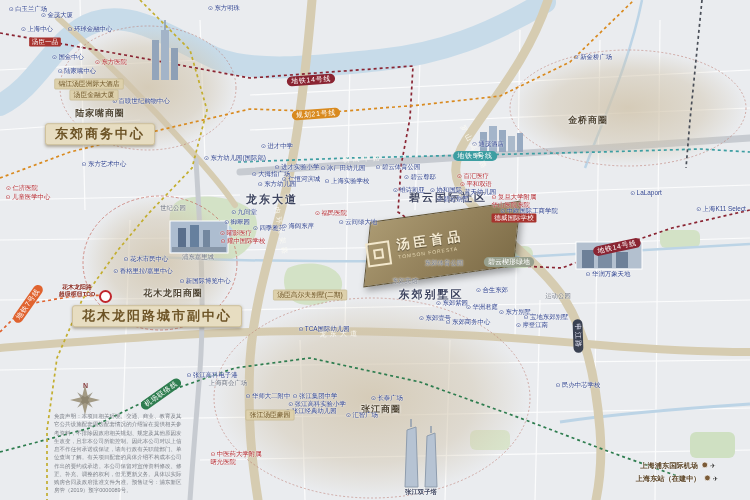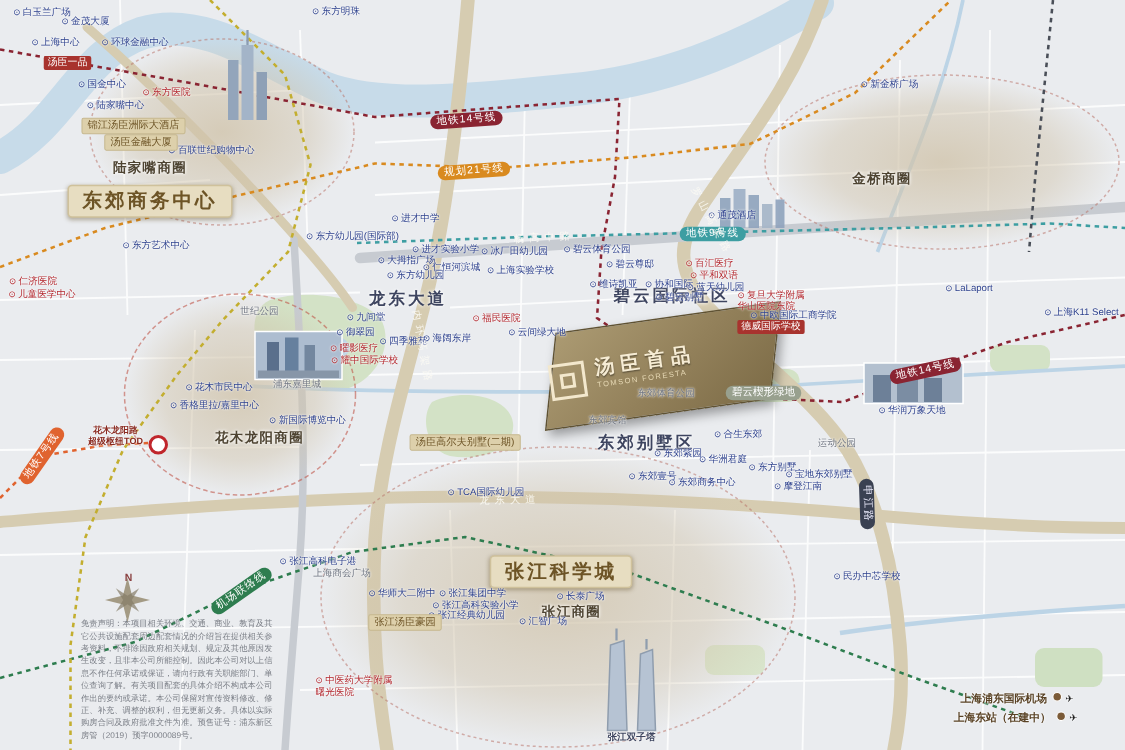--- a/index.html
+++ b/index.html
@@ -193,42 +193,42 @@
     </svg>
     <span class="n">N</span>
   </div>
 
   <div id="disclaimer">免责声明：本项目相关环境、交通、商业、教育及其它公共设施配套周边配套情况的介绍旨在提供相关参考资料，不排除因政府相关规划、规定及其他原因发生改变，且非本公司所能控制。因此本公司对以上信息不作任何承诺或保证，请向行政有关职能部门、单位查询了解。有关项目配套的具体介绍不构成本公司作出的要约或承诺。本公司保留对宣传资料修改、修正、补充、调整的权利，但无更新义务。具体以实际购房合同及政府批准文件为准。预售证号：浦东新区房管（2019）预字0000089号。</div>
 
   <div id="labels">
       <div class="lbl k-big" style="left: 100px; top: 134px; transform: translate(-50%, -50%) rotate(0deg) scale(1);">
         <div>东郊商务中心</div>
       </div>
-      <div class="lbl k-big" style="left: 374px; top: 381px; transform: translate(-50%, -50%) rotate(0deg) scale(1);">
-        <div>张江科学城</div>
+      <div class="lbl k-big" style="left: 157px; top: 316px; transform: translate(-50%, -50%) rotate(0deg) scale(1);">
+        <div>花木龙阳路城市副中心</div>
       </div>
       <div class="lbl k-sub" style="left: 100px; top: 113px; transform: translate(-50%, -50%) rotate(0deg) scale(0.9);">
         <div>陆家嘴商圈</div>
       </div>
       <div class="lbl k-sub" style="left: 588px; top: 120px; transform: translate(-50%, -50%) rotate(0deg) scale(0.9);">
         <div>金桥商圈</div>
       </div>
       <div class="lbl k-sub" style="left: 173px; top: 293px; transform: translate(-50%, -50%) rotate(0deg) scale(0.9);">
         <div>花木龙阳商圈</div>
       </div>
       <div class="lbl k-sub" style="left: 381px; top: 409px; transform: translate(-50%, -50%) rotate(0deg) scale(0.9);">
         <div>张江商圈</div>
       </div>
       <div class="lbl k-area" style="left: 448px; top: 198px; transform: translate(-50%, -50%) rotate(0deg) scale(1);">
         <div>碧云国际社区</div>
       </div>
       <div class="lbl k-area" style="left: 272px; top: 200px; transform: translate(-50%, -50%) rotate(0deg) scale(1);">
         <div>龙东大道</div>
       </div>
-      <div class="lbl k-area" style="left: 431px; top: 296px; transform: translate(-50%, -50%) rotate(0deg) scale(1);">
+      <div class="lbl k-area" style="left: 431px; top: 296px; transform: translate(-50%, -50%) rotate(0deg) scale(1); font-family: Liberation Mono, monospace;">
         <div>东郊别墅区</div>
       </div>
       <div class="lbl k-blue" style="left: 28px; top: 9px; transform: translate(-50%, -50%) rotate(0deg) scale(0.64);">
         <div>白玉兰广场</div>
       </div>
       <div class="lbl k-blue" style="left: 224px; top: 8px; transform: translate(-50%, -50%) rotate(0deg) scale(0.64);">
         <div>东方明珠</div>
       </div>
       <div class="lbl k-blue" style="left: 57px; top: 15px; transform: translate(-50%, -50%) rotate(0deg) scale(0.64);">
         <div>金茂大厦</div>

